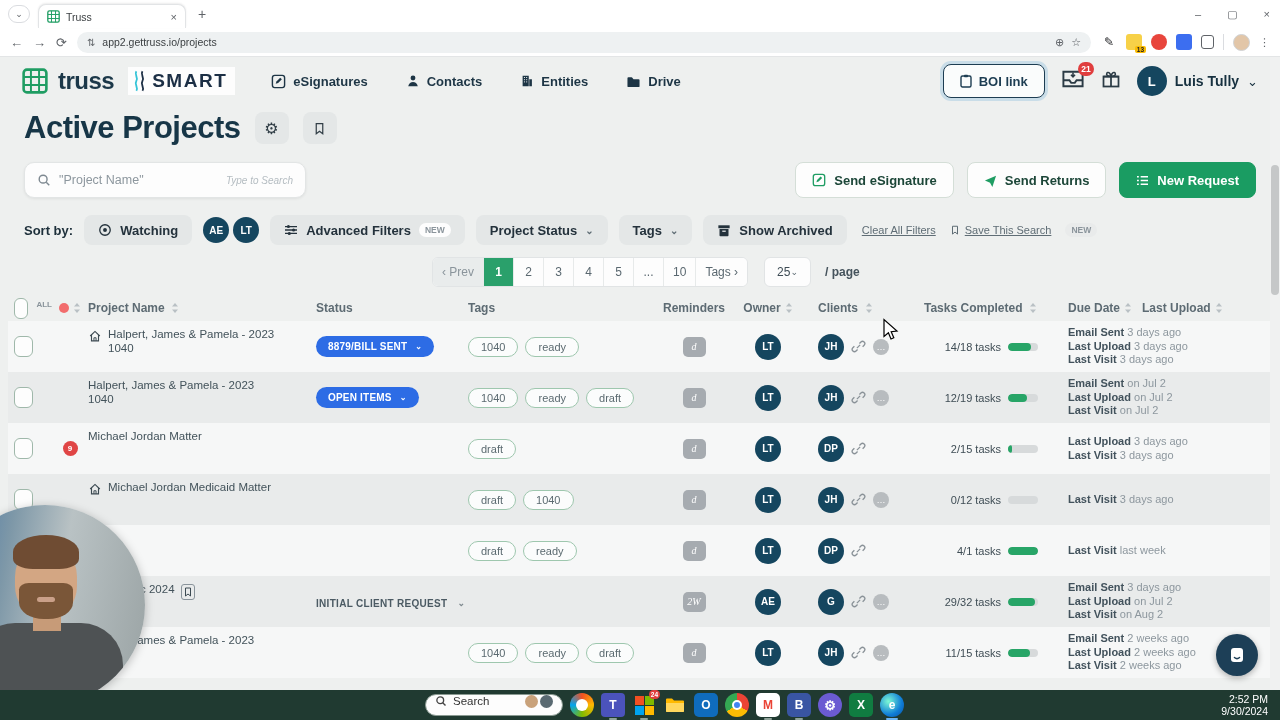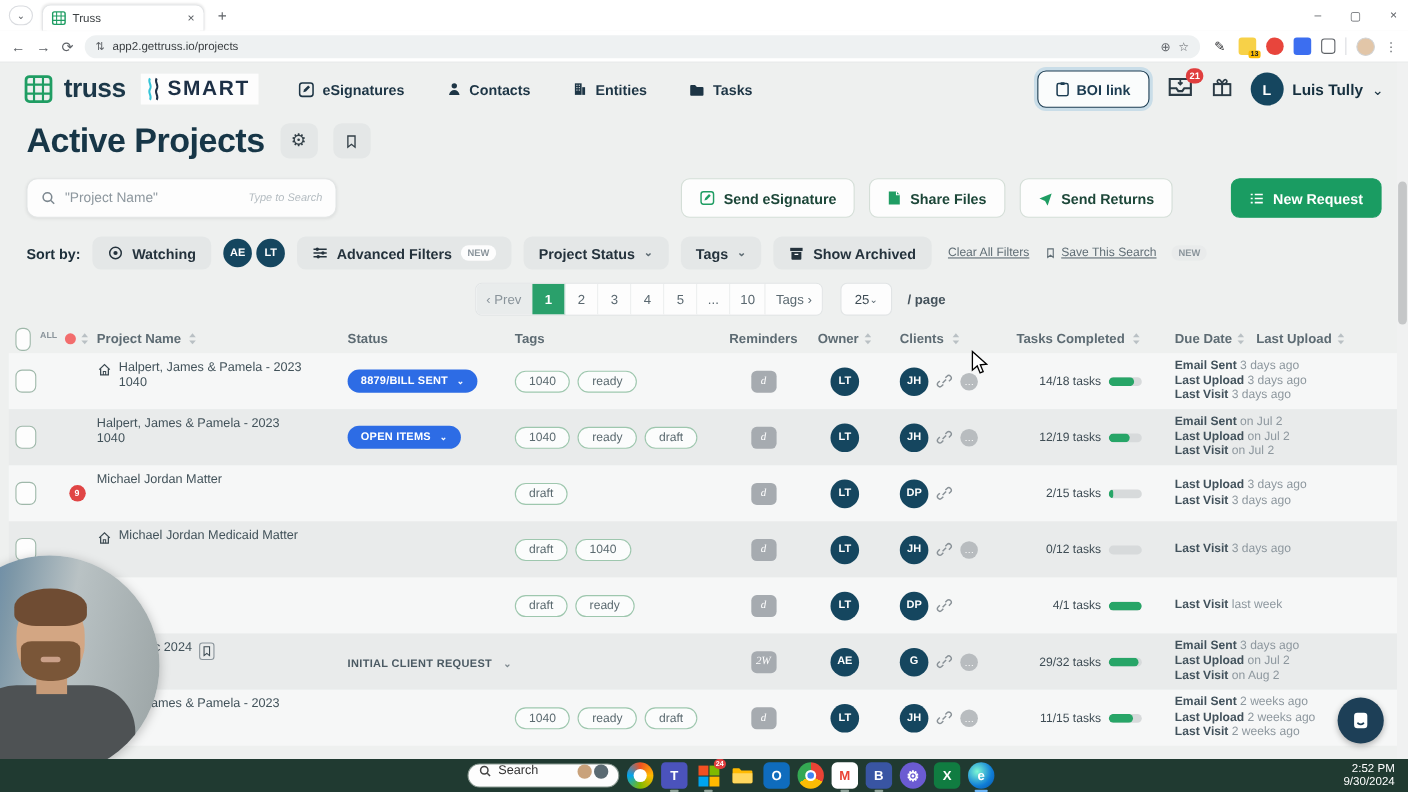--- a/index.html
+++ b/index.html
@@ -58,21 +58,21 @@
   .sqbtn { width:34px; height:32px; background:#e4e7e7; border-radius:8px; display:flex; align-items:center; justify-content:center; color:#323f47; font-size:16px; }
 
   .searchrow { margin-top:15px; display:flex; align-items:center; height:36px; }
   .searchbox { width:282px; height:36px; background:#fdfdfd; border:1px solid #e2e5e5; border-radius:10px; box-shadow:0 1px 3px rgba(0,0,0,.07); display:flex; align-items:center; padding:0 12px; gap:8px; }
   .searchbox input { border:none; outline:none; background:transparent; font-size:12.5px; color:#333; width:150px; font-family:"Liberation Sans", sans-serif; }
   .searchbox input::placeholder { color:#8d979e; }
   .searchhint { margin-left:auto; font-size:10px; font-style:italic; color:#b4bcc1; }
   .actionbtns { margin-left:auto; display:flex; gap:13px; }
   .abtn { height:36px; padding:0 16px; border:1px solid #d4ded7; border-radius:8px; background:#fdfdfd; display:flex; align-items:center; gap:8px; font-size:13px; font-weight:bold; color:#1c4638; }
   .abtn .ai { color:#1f9d63; display:flex; }
-  .abtn.solid { background:#1a9c62; border-color:#1a9c62; color:#fff;margin-left:40px; }
+  .abtn.solid { background:#1a9c62; border-color:#1a9c62; color:#fff; }
   .abtn.solid .ai { color:#fff; }
 
   .filterrow { margin-top:17px; display:flex; align-items:center; gap:11px; height:30px; }
   .sortlbl { font-size:13px; font-weight:bold; color:#1d2f3a; }
   .fpill { height:30px; background:#e4e7e7; border-radius:8px; display:flex; align-items:center; gap:8px; padding:0 14px; font-size:13px; font-weight:600; color:#24323c; }
   .fpill .caret { font-size:10px; color:#5c6a72; }
   .favatars { display:flex; gap:4px; }
   .smavatar { width:26px; height:26px; border-radius:50%; background:#15465f; color:#fff; font-size:10px; font-weight:bold; display:flex; align-items:center; justify-content:center; }
   .newpill { background:#fdfdfd; color:#8a949b; font-size:8.5px; font-weight:bold; border-radius:8px; padding:2px 6px; }
   .newpill.gray { background:#e9ebeb; }
@@ -240,21 +240,21 @@
             <rect x="3" y="2" width="7" height="12" fill="#1d3545"></rect>
             <rect x="10.6" y="6" width="3" height="8" fill="#1d3545"></rect>
             <path d="M4.5 4h1.2M7 4h1.2M4.5 6.5h1.2M7 6.5h1.2M4.5 9h1.2M7 9h1.2" stroke="#fff" stroke-width="1"></path>
           </svg>
         <span>Entities</span>
       </div>
       <div class="navitem">
         <svg width="15" height="13" viewBox="0 0 16 14">
             <path d="M1.5 3.5V12a1 1 0 001 1h11a1 1 0 001-1V5.5a1 1 0 00-1-1H8L6.5 2.8a1 1 0 00-.8-.3H2.5a1 1 0 00-1 1z" fill="#1d3545"></path>
           </svg>
-        <span>Tasks</span>
+        <span>Drive</span>
       </div>
     </nav>
     <div class="hdr-right">
       <div class="boibtn">
         <svg width="12" height="14" viewBox="0 0 12 14">
             <rect x="1" y="2" width="10" height="11" rx="1.5" fill="none" stroke="#1d3d52" stroke-width="1.4"></rect>
             <rect x="4" y="0.8" width="4" height="2.4" rx="0.8" fill="#1d3d52"></rect>
           </svg>
         <span>BOI link</span>
       </div>
@@ -305,29 +305,20 @@
       </div>
       <div class="actionbtns">
         <div class="abtn">
           <span class="ai">
               <svg width="14" height="14" viewBox="0 0 16 16">
                 <rect x="1.5" y="1.5" width="13" height="13" rx="2.5" fill="none" stroke="currentColor" stroke-width="1.5"></rect>
                 <path d="M5 10.5l.8-2.6 4-4 1.8 1.8-4 4z" fill="currentColor"></path>
               </svg>
             </span>
           <span>Send eSignature</span>
-        </div>
-        <div class="abtn">
-          <span class="ai">
-              <svg width="12" height="14" viewBox="0 0 12 14">
-                <path d="M1 1h7l3 3v9H1z" fill="currentColor"></path>
-                <path d="M8 1v3h3" fill="none" stroke="#fdfdfd" stroke-width="1"></path>
-              </svg>
-            </span>
-          <span>Share Files</span>
         </div>
         <div class="abtn">
           <span class="ai">
               <svg width="13" height="13" viewBox="0 0 14 14">
                 <path d="M1 7l12-5-4 12-2.5-4.5z" fill="currentColor"></path>
               </svg>
             </span>
           <span>Send Returns</span>
         </div>
         <div class="abtn solid">

